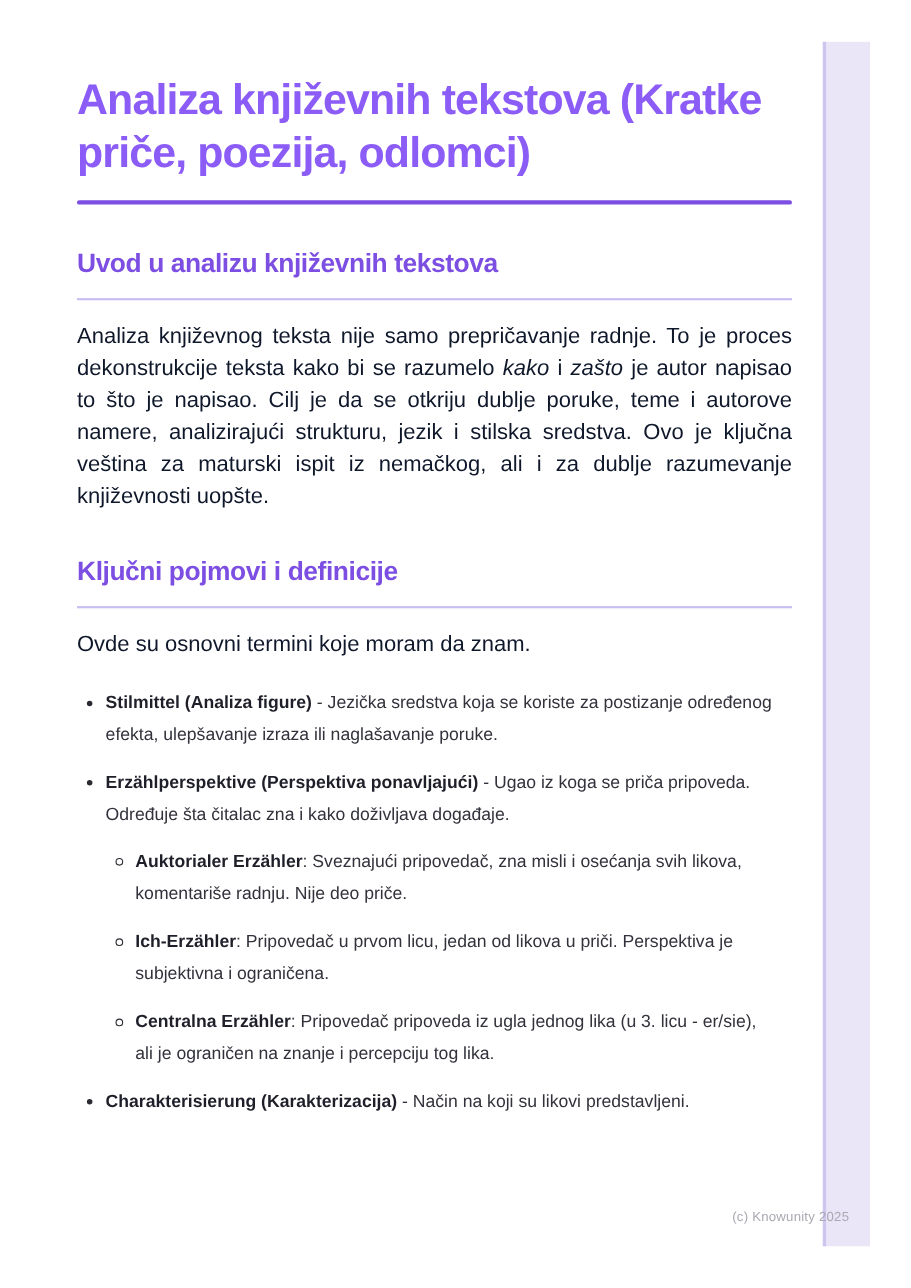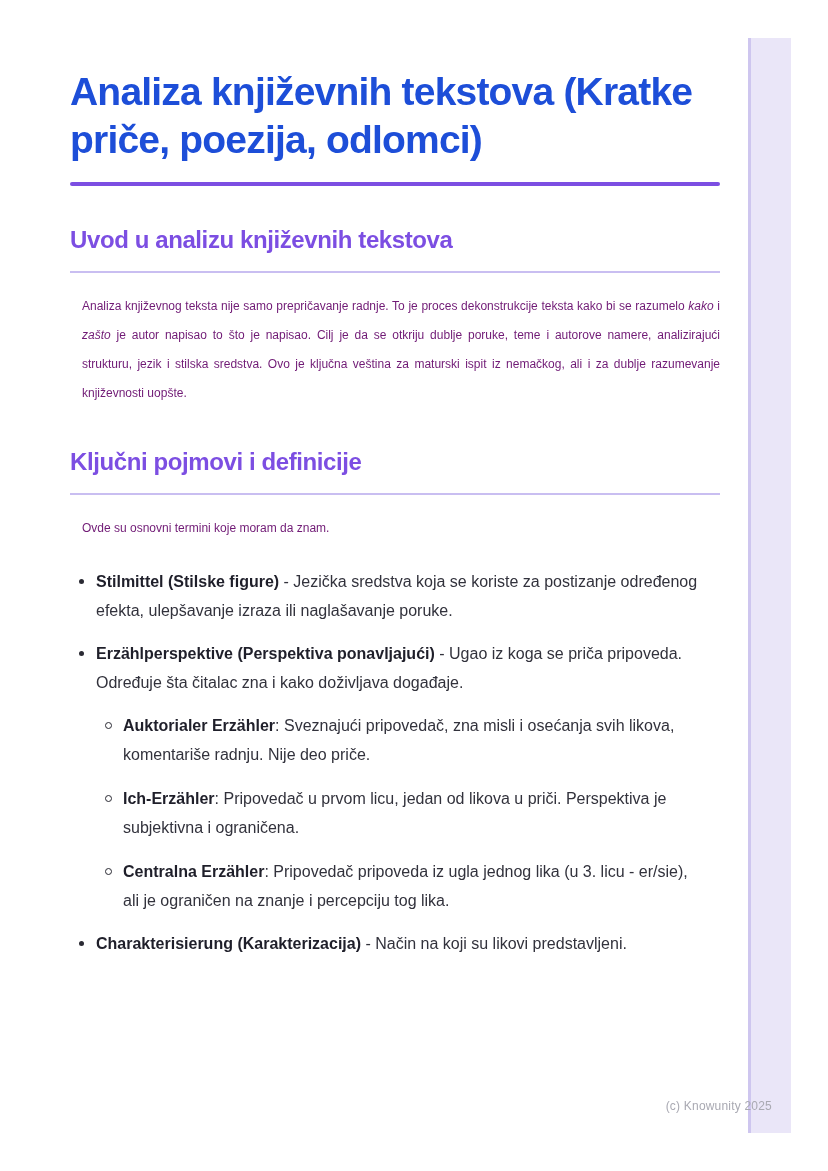--- a/index.html
+++ b/index.html
@@ -28,21 +28,21 @@
     top: 0;
     width: 650px;
     z-index: 2;
   }
   h1 {
     margin: 68px 0 0 0;
     font-size: 39px;
     line-height: 48px;
     font-weight: 700;
     letter-spacing: -0.8px;
-    color: #1d4ed8;
+    color: #8b5cf6;
   }
   .title-rule {
     margin-top: 18px;
     height: 4px;
     width: 100%;
     background: #7c4ee2;
     border-radius: 2px;
   }
   h2 {
     margin: 38px 0 0 0;
@@ -53,24 +53,24 @@
     color: #7c4ee2;
   }
   h2.second { }
   .h2-rule {
     margin-top: 15px;
     height: 2px;
     width: 100%;
     background: #c9bef1;
   }
   .para {
-    margin: 19px 0 0 12px;
-    font-size: 12px;
+    margin: 19px 0 0 0;
+    font-size: 20px;
     line-height: 29px;
-    color: #701a75;
+    color: #0f172a;
   }
   .justify { text-align: justify; }
   .para em { font-style: italic; }
   b.term { color: #1f1f2a; font-weight: 700; }
   ul.terms {
     list-style: none;
     margin: 24px 0 0 0;
     padding: 0;
   }
   ul.terms > li {
@@ -133,21 +133,21 @@
     <h2>Uvod u analizu književnih tekstova</h2>
     <div class="h2-rule"></div>
     <p class="para justify" id="intro-paragraph"><span>Analiza književnog teksta nije samo prepričavanje radnje. To je proces dekonstrukcije teksta kako bi se razumelo </span><em>kako</em><span> i </span><em>zašto</em><span> je autor napisao to što je napisao. Cilj je da se otkriju dublje poruke, teme i autorove namere, analizirajući strukturu, jezik i stilska sredstva. Ovo je ključna veština za maturski ispit iz nemačkog, ali i za dublje razumevanje književnosti uopšte.</span></p>
   </section>
 
   <section>
     <h2 class="second">Ključni pojmovi i definicije</h2>
     <div class="h2-rule"></div>
     <p class="para">Ovde su osnovni termini koje moram da znam.</p>
     <ul class="terms" id="terms-list">
-        <li><span class="marker dot"></span><b class="term">Stilmittel (Stilske figure)</b><span> - </span><span>Jezička sredstva koja se koriste za postizanje određenog efekta, ulepšavanje izraza ili naglašavanje poruke.</span></li>
+        <li><span class="marker dot"></span><b class="term">Stilmittel (Analiza figure)</b><span> - </span><span>Jezička sredstva koja se koriste za postizanje određenog efekta, ulepšavanje izraza ili naglašavanje poruke.</span></li>
         <li><span class="marker dot"></span><b class="term">Erzählperspektive (Perspektiva ponavljajući)</b><span> - </span><span>Ugao iz koga se priča pripoveda. Određuje šta čitalac zna i kako doživljava događaje.</span><ul class="subterms">
             <li><span class="marker circle"></span><b class="term">Auktorialer Erzähler</b><span>: </span><span>Sveznajući pripovedač, zna misli i osećanja svih likova, komentariše radnju. Nije deo priče.</span></li>
             <li><span class="marker circle"></span><b class="term">Ich-Erzähler</b><span>: </span><span>Pripovedač u prvom licu, jedan od likova u priči. Perspektiva je subjektivna i ograničena.</span></li>
             <li><span class="marker circle"></span><b class="term">Centralna Erzähler</b><span>: </span><span>Pripovedač pripoveda iz ugla jednog lika (u 3. licu - er/sie), ali je ograničen na znanje i percepciju tog lika.</span></li>
           </ul></li>
         <li><span class="marker dot"></span><b class="term">Charakterisierung (Karakterizacija)</b><span> - </span><span>Način na koji su likovi predstavljeni.</span></li>
       </ul>
   </section>
 </main>
 

